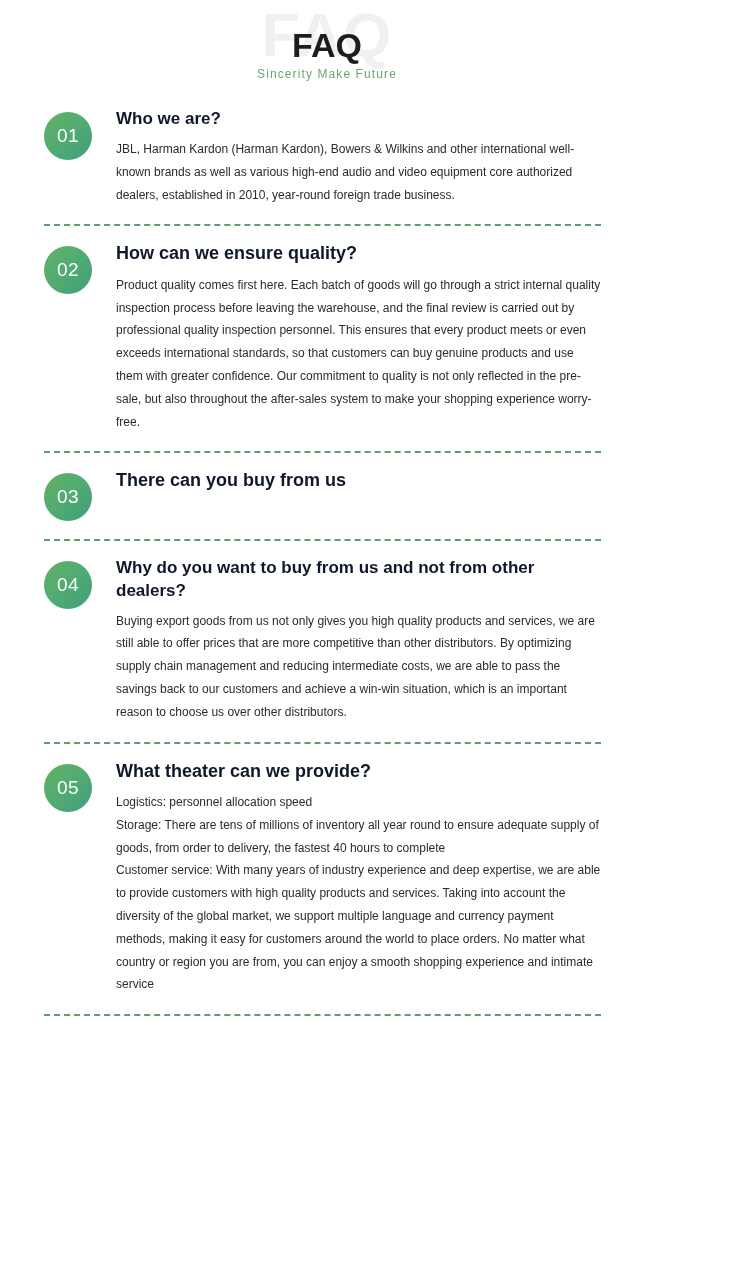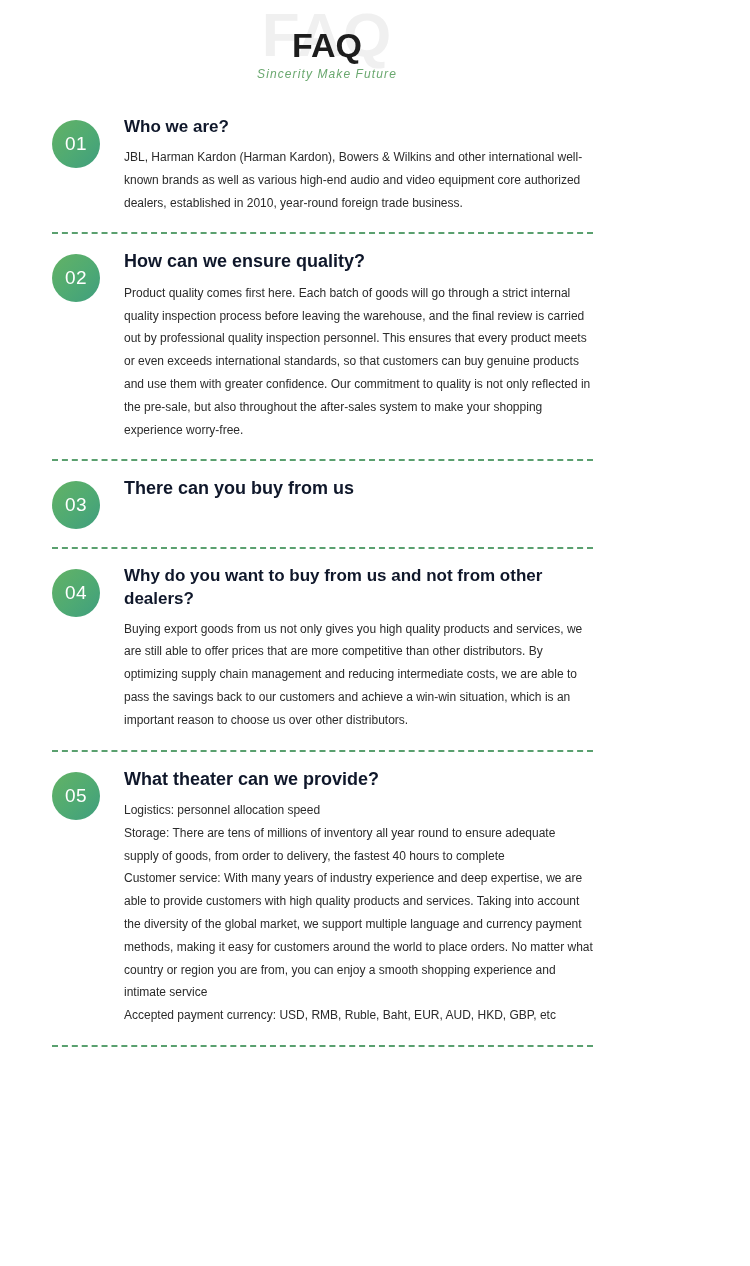--- a/index.html
+++ b/index.html
@@ -54,30 +54,29 @@
     color: #1d1d1d;
     line-height: 1;
   }
   .faq-tagline {
     position: absolute;
     top: 68px;
     left: 0;
     right: 0;
     text-align: center;
     font-size: 12px;
-    font-style: italic;
     letter-spacing: 1.1px;
     color: #6aa86f;
     line-height: 1;
   }
 
   
   .faq-list {
     padding: 0;
-    margin: 16px;
+    margin: 8px;
   }
   .faq-item {
     position: relative;
     padding: 0 45px 0 36px;
     box-sizing: border-box;
   }
   .faq-row {
     display: flex;
     align-items: flex-start;
   }
@@ -185,20 +184,19 @@
     <div class="divider"></div>
 
     <div class="faq-item">
       <div class="faq-row">
         <div class="badge">05</div>
         <div class="faq-body">
           <div class="faq-q big">What theater can we provide?</div>
           <p class="faq-a">Logistics: personnel allocation speed</p>
           <p class="faq-a">Storage: There are tens of millions of inventory all year round to ensure adequate supply of goods, from order to delivery, the fastest 40 hours to complete</p>
           <p class="faq-a">Customer service: With many years of industry experience and deep expertise, we are able to provide customers with high quality products and services. Taking into account the diversity of the global market, we support multiple language and currency payment methods, making it easy for customers around the world to place orders. No matter what country or region you are from, you can enjoy a smooth shopping experience and intimate service</p>
-          <p class="faq-a">Accepted payment currency: USD, RMB, Ruble, Baht, EUR, AUD, HKD, GBP, etc</p>
         </div>
       </div>
     </div>
     <div class="divider last"></div>
 
   </div>
 </div>
 
 </body></html>

